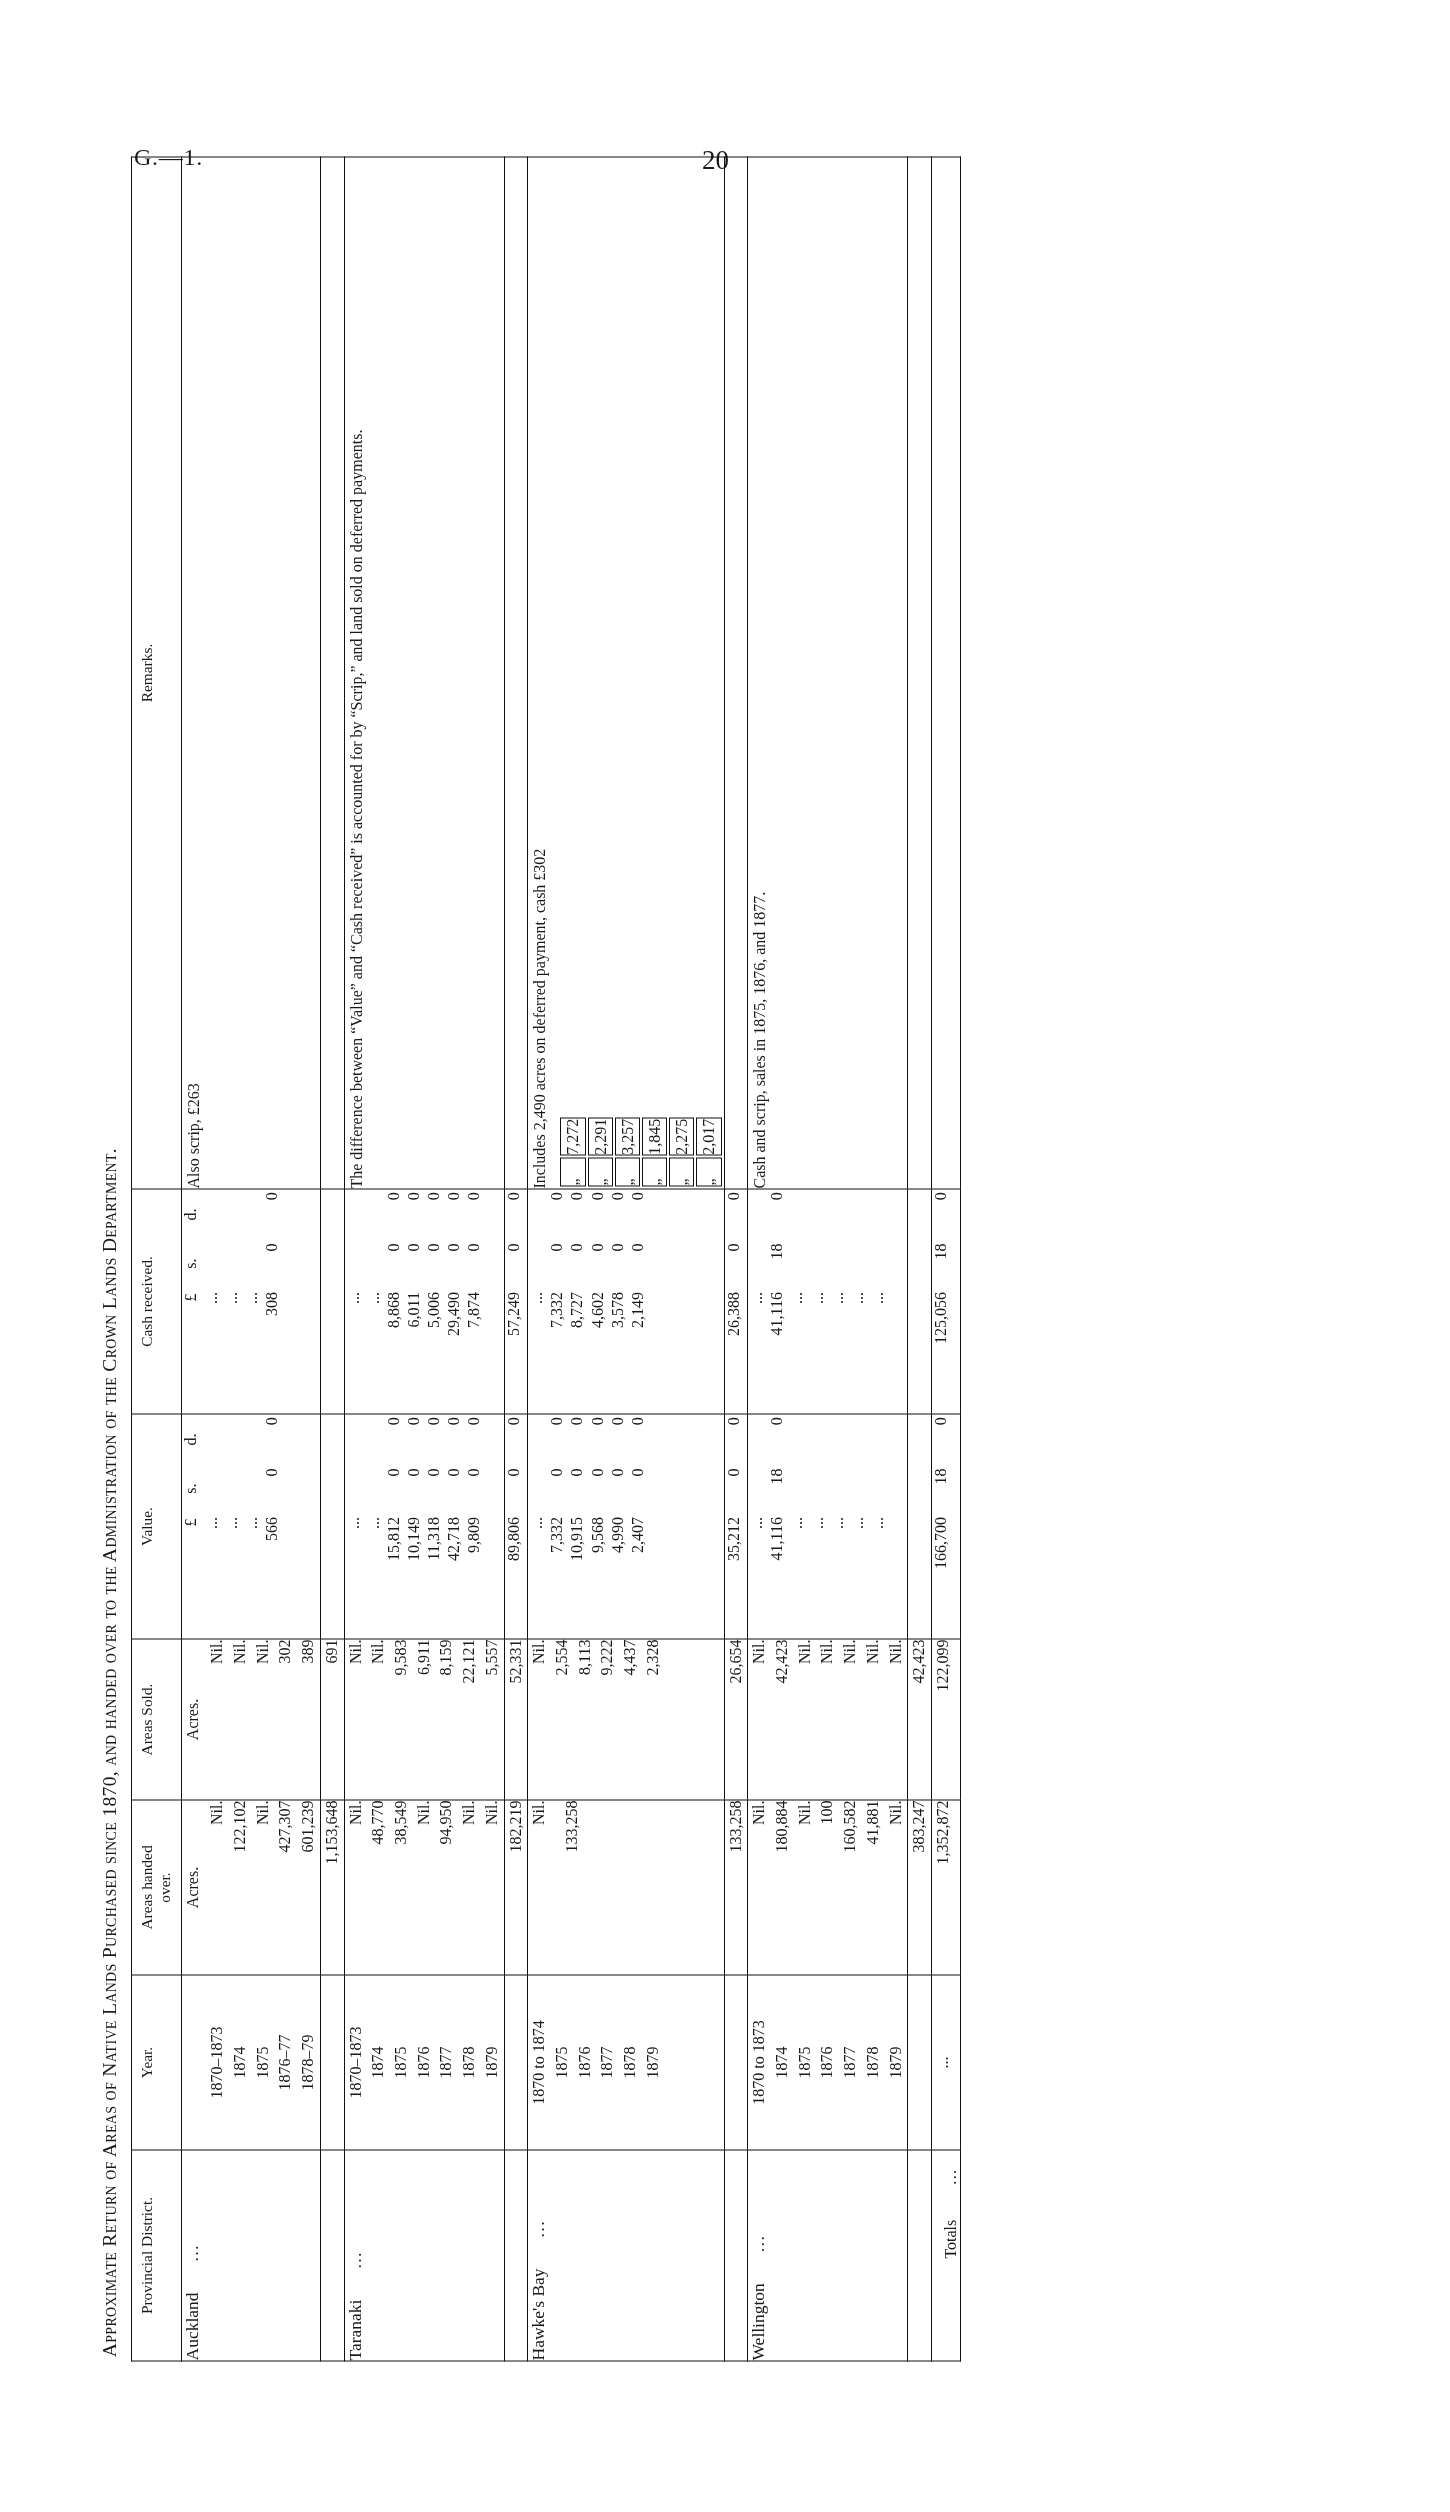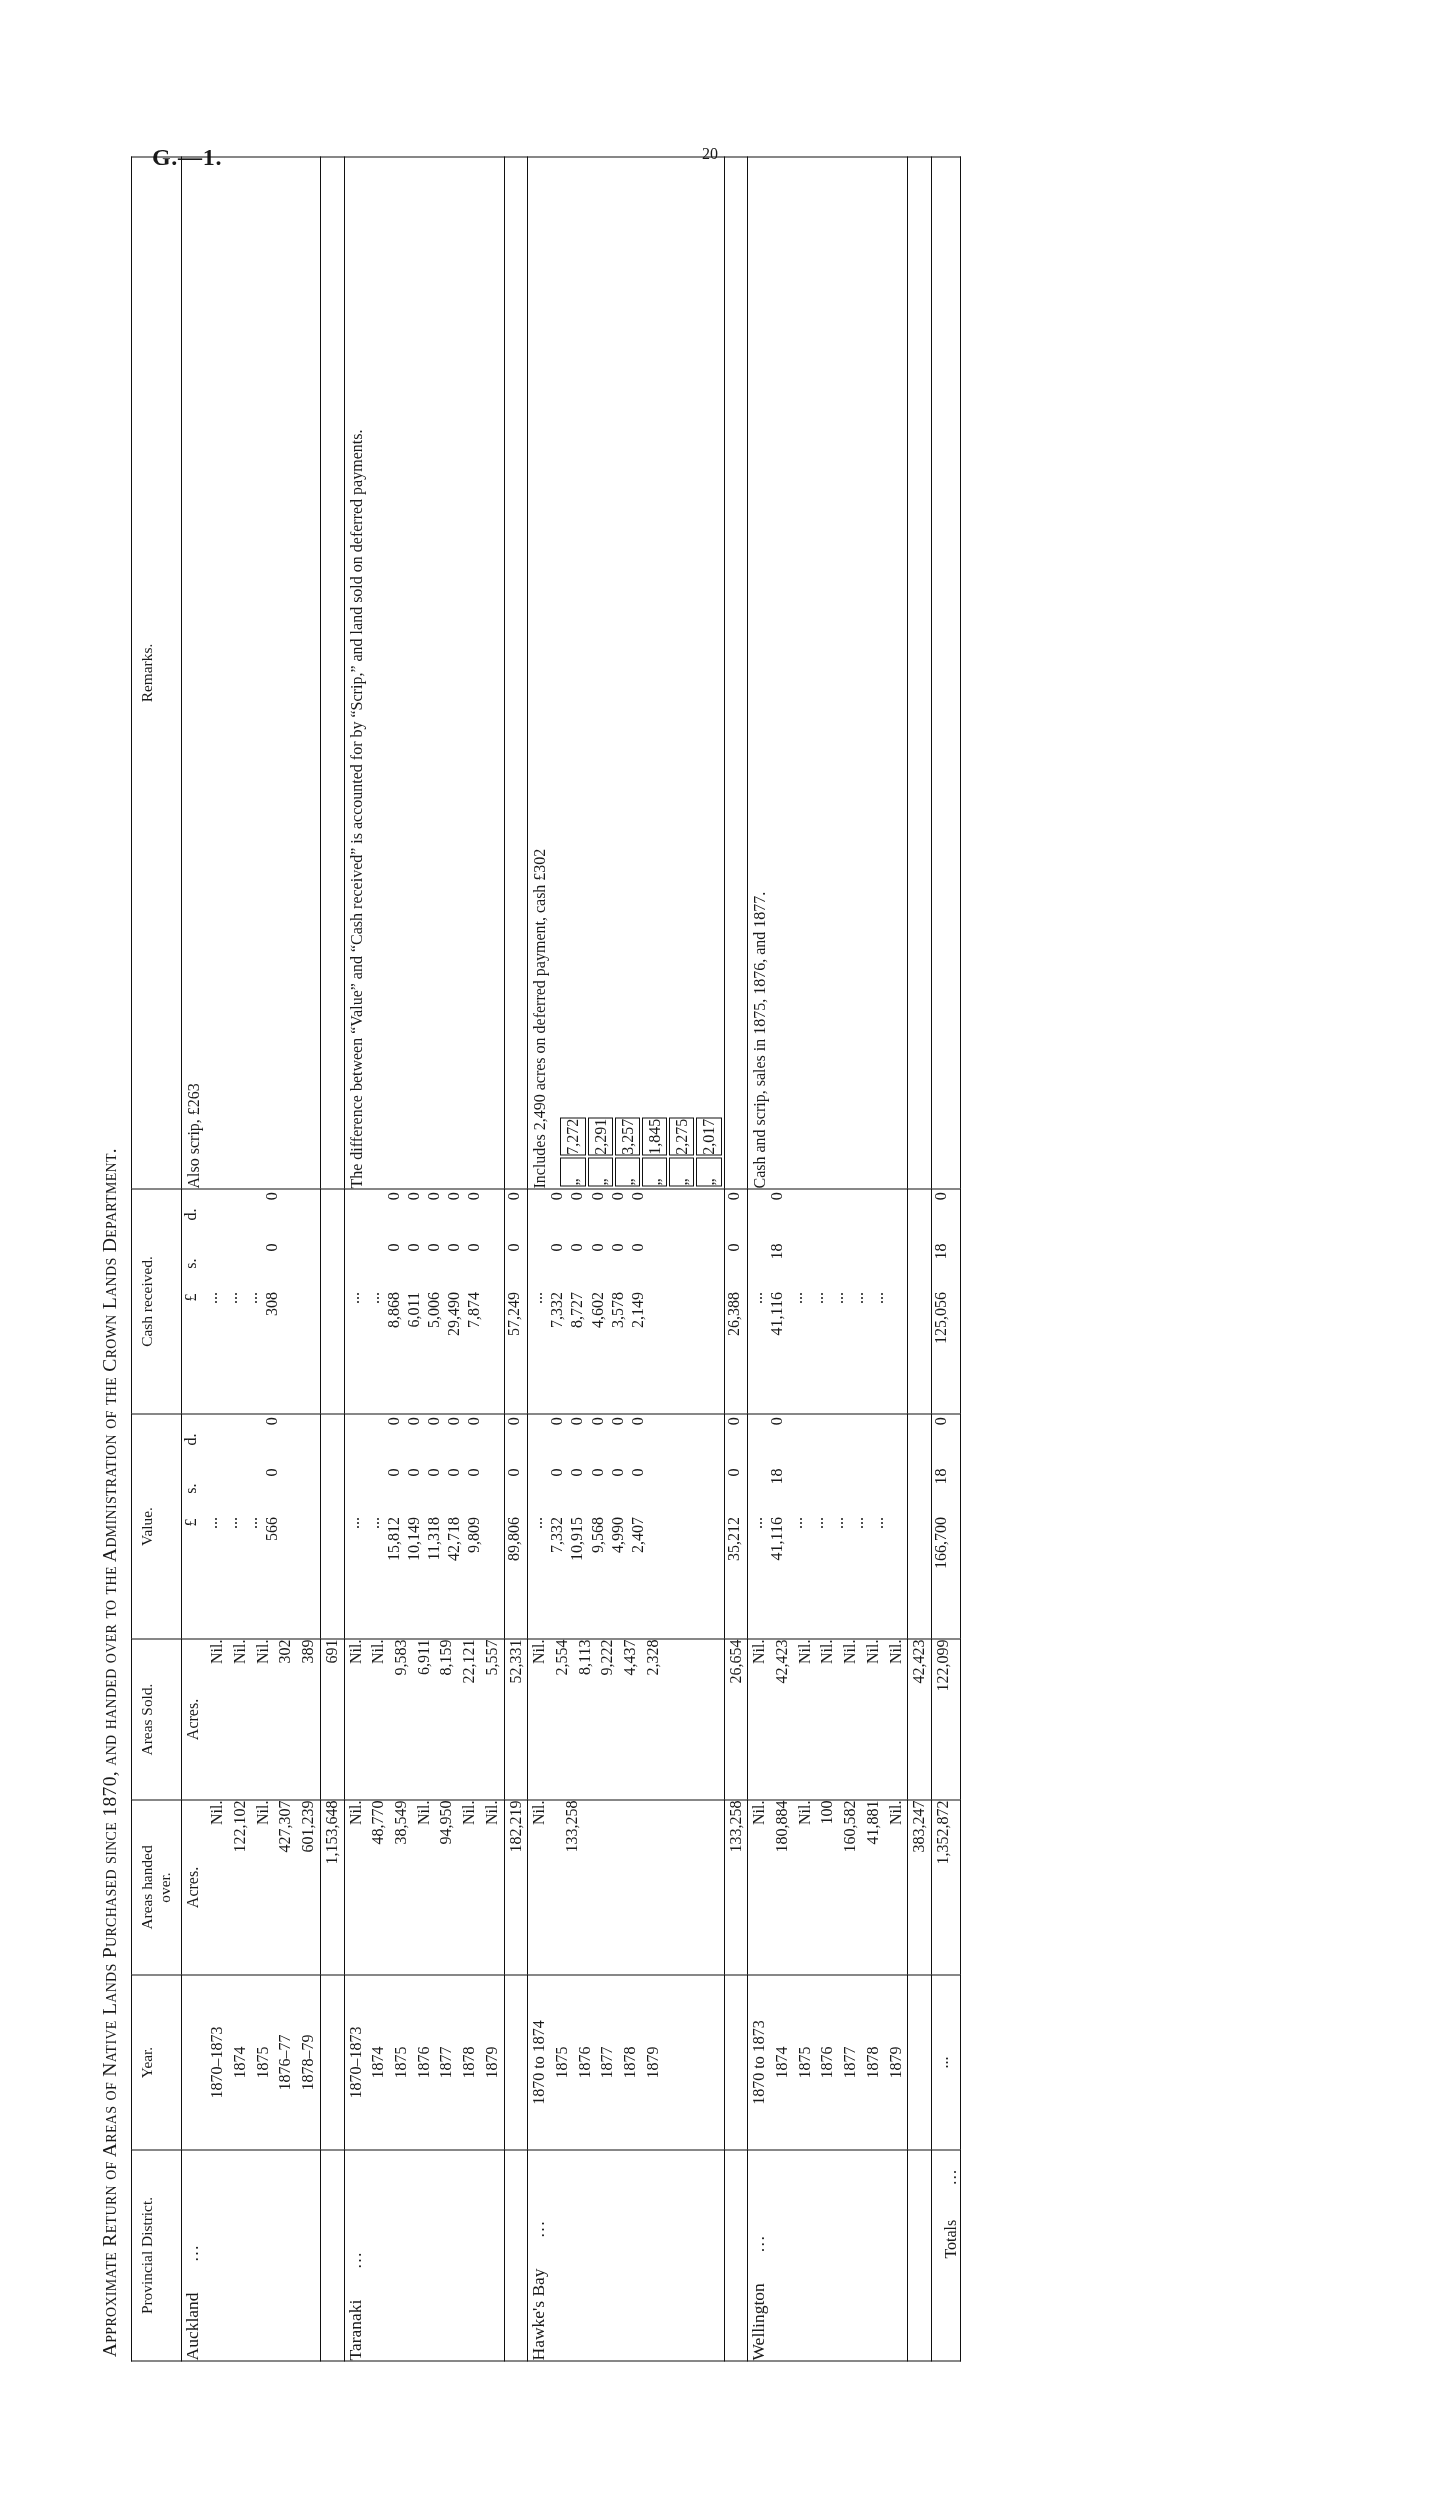--- a/index.html
+++ b/index.html
@@ -19,31 +19,31 @@
   
   #page-header {
     position: absolute;
     top: 144px;
     left: 0;
     width: 1451px;
     height: 42px;
   }
   #doc-code {
     position: absolute;
-    left: 152px;
+    left: 134px;
     top: 0;
     font-size: 24px;
-    font-weight: bold;
+    font-weight: normal;
     letter-spacing: 0.7px;
   }
   #page-number {
     position: absolute;
     left: 702px;
     top: 1.4px;
-    font-size: 16px;
+    font-size: 27px;
   }
 
   
   
   #rotated-wrap {
     position: absolute;
     top: 0;
     left: 0;
     width: 1451px;
     height: 2512px;

